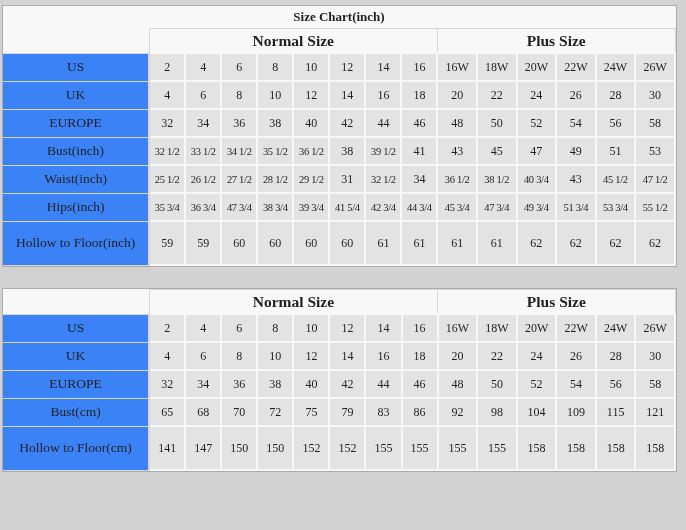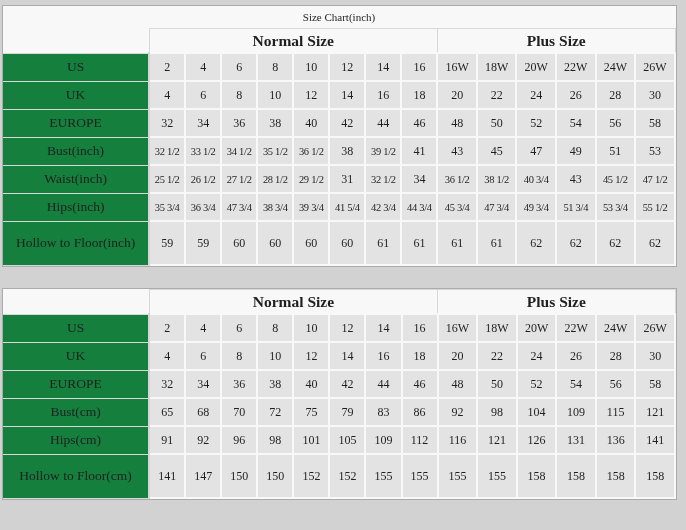--- a/index.html
+++ b/index.html
@@ -29,44 +29,45 @@
     font-weight: normal;
     white-space: nowrap;
     overflow: hidden;
   }
   col.label-col { width: 146px; }
   col.n-col { width: 36px; }
   col.p-col { width: 39.5px; }
 
   tr.title-row td {
     height: 22px;
-    font-size: 11px;
+    font-size: 13px;
     background: #f8f8f8;
     border: none;
+    font-weight: bold;
   }
   tr.group-row td {
     height: 23px;
     font-size: 15.5px;
     background: #f8f8f8;
     font-weight: bold;
   }
   td.corner {
     border: none;
     border-right: 1px solid #d8d8d8;
   }
   td.group-header {
     border-top: 1px solid #d8d8d8;
     border-left: 1px solid #d8d8d8;
     border-right: 1px solid #d8d8d8;
     border-bottom: 1px solid #d8d8d8;
   }
   tr.size-row { height: 28px; }
   tr.size-row.tall { height: 44px; }
   th.row-label {
-    background: #15803d;
+    background: #3b82f6;
     font-size: 13.5px;
     border-top: 1px solid #d8d8d8;
     border-bottom: 1px solid #d8d8d8;
     border-right: 2px solid #d6d6d6;
   }
   td.size-cell {
     background: #e3e3e3;
     font-size: 12px;
     border: 2px solid #f8f8f8;
   }
@@ -316,37 +317,20 @@
             <td class="size-cell">79</td>
             <td class="size-cell">83</td>
             <td class="size-cell">86</td>
             <td class="size-cell">92</td>
             <td class="size-cell">98</td>
             <td class="size-cell">104</td>
             <td class="size-cell">109</td>
             <td class="size-cell">115</td>
             <td class="size-cell">121</td>
           </tr>
-          <tr class="size-row">
-            <th class="row-label">Hips(cm)</th>
-            <td class="size-cell">91</td>
-            <td class="size-cell">92</td>
-            <td class="size-cell">96</td>
-            <td class="size-cell">98</td>
-            <td class="size-cell">101</td>
-            <td class="size-cell">105</td>
-            <td class="size-cell">109</td>
-            <td class="size-cell">112</td>
-            <td class="size-cell">116</td>
-            <td class="size-cell">121</td>
-            <td class="size-cell">126</td>
-            <td class="size-cell">131</td>
-            <td class="size-cell">136</td>
-            <td class="size-cell">141</td>
-          </tr>
           <tr class="size-row tall">
             <th class="row-label">Hollow to Floor(cm)</th>
             <td class="size-cell">141</td>
             <td class="size-cell">147</td>
             <td class="size-cell">150</td>
             <td class="size-cell">150</td>
             <td class="size-cell">152</td>
             <td class="size-cell">152</td>
             <td class="size-cell">155</td>
             <td class="size-cell">155</td>

